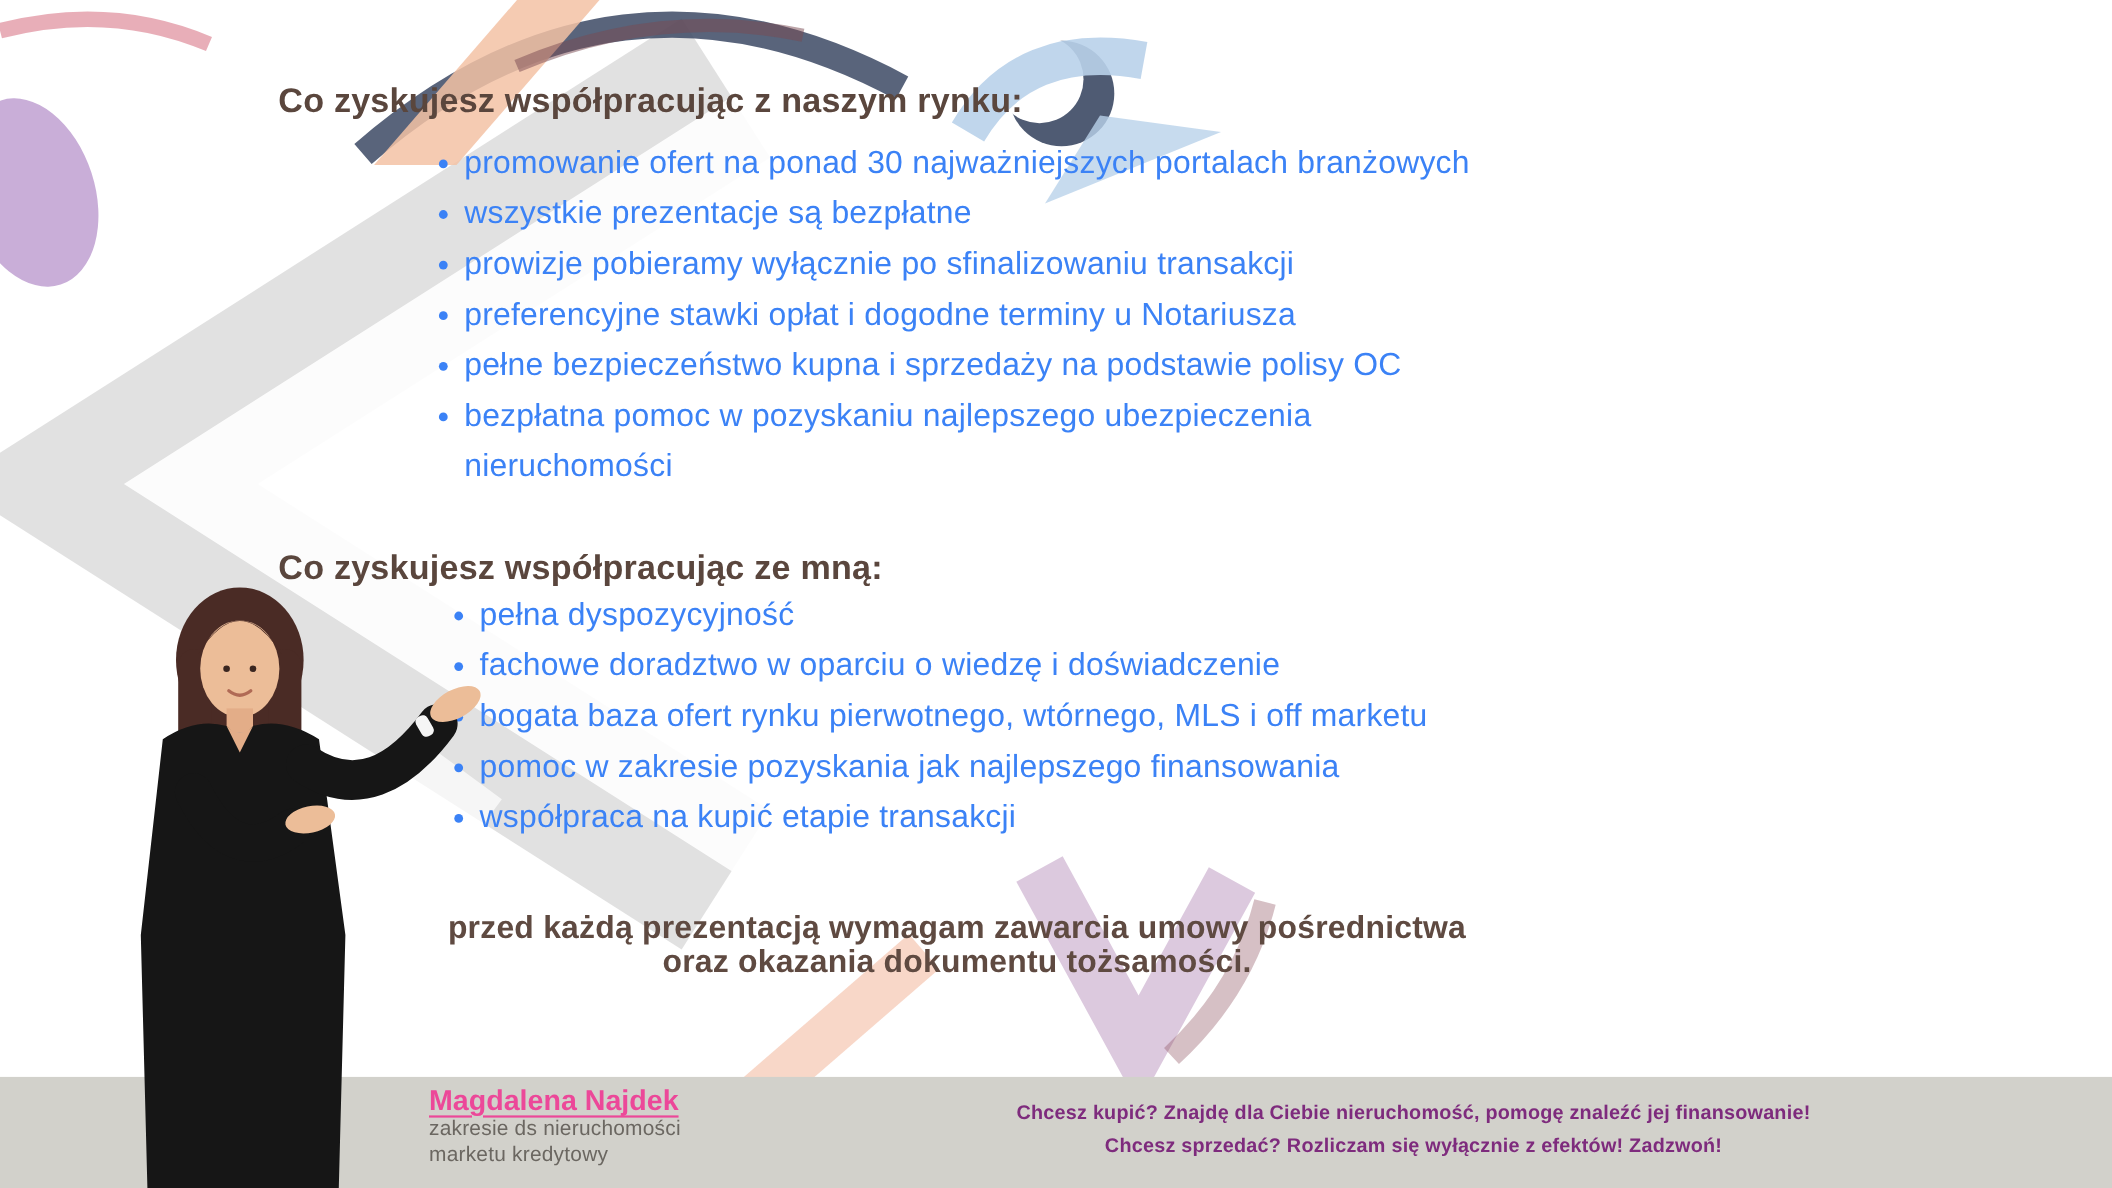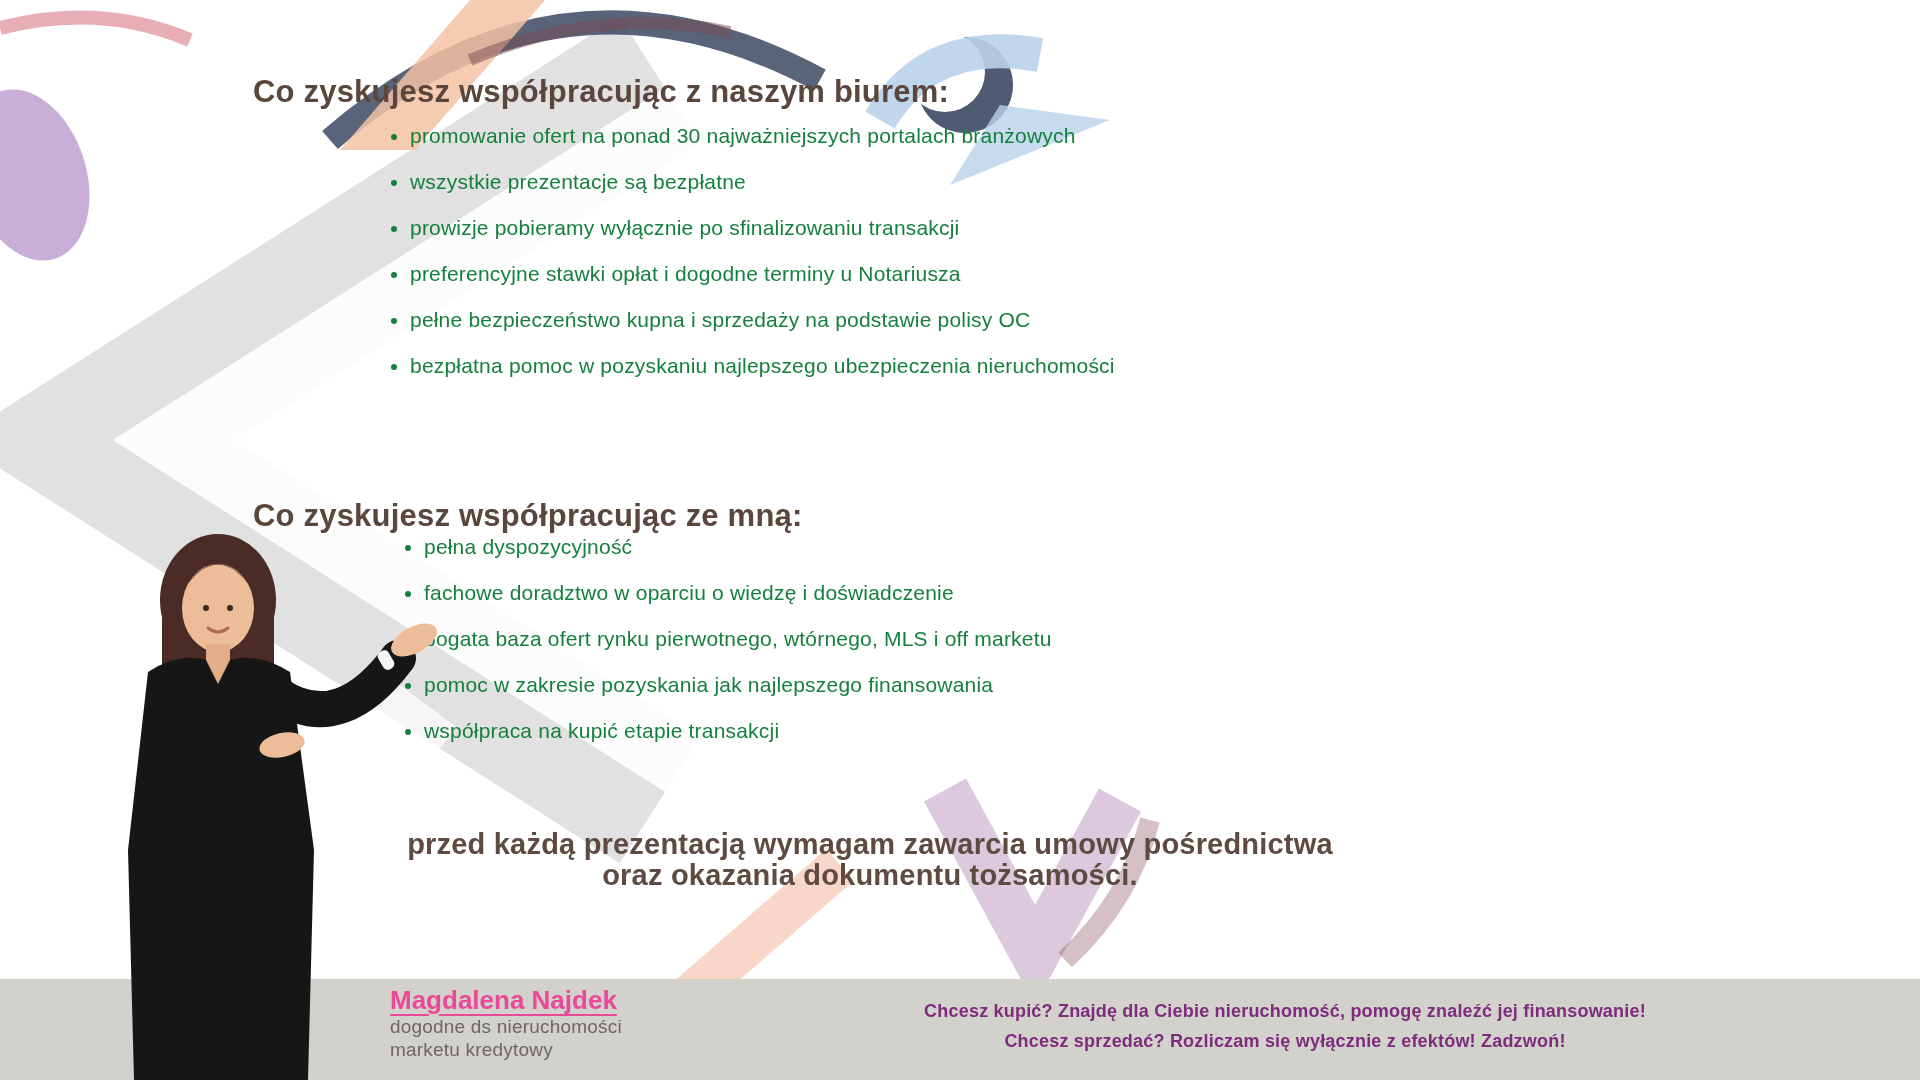--- a/index.html
+++ b/index.html
@@ -12,22 +12,22 @@
 
   .section-heading{
     position:absolute;
     font-size:31px;font-weight:bold;color:#5a463d;letter-spacing:.2px;
     white-space:nowrap;z-index:2;
   }
   #heading-office{left:253px;top:53px;}
   #heading-personal{left:253px;top:477px;}
 
   ul.benefits{
-    position:absolute;z-index:2;margin:0;list-style:disc outside;
-    padding-left:32px;color:#15803d;font-size:21px;line-height:46px;
+    position:absolute;z-index:2;margin:12px;list-style:disc outside;
+    padding-left:32px;color:#3b82f6;font-size:29px;line-height:46px;
     letter-spacing:.2px;
   }
   #list-office{left:378px;top:113px;width:980px;}
   #list-office li:nth-child(6){max-width:780px;}
   #list-personal{left:392px;top:524px;width:980px;}
 
   .notice{
     position:absolute;left:400px;top:829px;width:940px;z-index:2;
     text-align:center;color:#5f4a41;font-weight:bold;font-size:29px;
     line-height:31px;letter-spacing:.2px;
@@ -78,21 +78,21 @@
   <circle cx="965" cy="85" r="48" fill="#3c4964" opacity="0.9"></circle>
   <circle cx="945" cy="72" r="40" fill="#ffffff"></circle>
   <path d="M880,120 Q930,35 1040,55" fill="none" stroke="#b9d2ea" stroke-width="34" opacity="0.9"></path>
   <polygon points="950,185 1000,105 1110,120" fill="#b9d2ea" opacity="0.8"></polygon>
 
   <path d="M945,790 L1035,955 L1120,800" fill="none" stroke="#a878ad" stroke-width="48" opacity="0.4"></path>
   <path d="M1065,960 Q1130,900 1150,820" fill="none" stroke="#8a4a5a" stroke-width="20" opacity="0.35"></path>
   <path d="M690,995 L840,865" fill="none" stroke="#f2b79b" stroke-width="42" opacity="0.55"></path>
 </svg>
 
-<h1 class="section-heading" id="heading-office">Co zyskujesz współpracując z naszym biurem:</h1>
+<h1 class="section-heading" id="heading-office">Co zyskujesz współpracując z naszym rynku:</h1>
 <ul class="benefits" id="list-office">
   <li>promowanie ofert na ponad 30 najważniejszych portalach branżowych</li>
   <li>wszystkie prezentacje są bezpłatne</li>
   <li>prowizje pobieramy wyłącznie po sfinalizowaniu transakcji</li>
   <li>preferencyjne stawki opłat i dogodne terminy u Notariusza</li>
   <li>pełne bezpieczeństwo kupna i sprzedaży na podstawie polisy OC</li>
   <li>bezpłatna pomoc w pozyskaniu najlepszego ubezpieczenia nieruchomości</li>
 </ul>
 
 <h1 class="section-heading" id="heading-personal">Co zyskujesz współpracując ze mną:</h1>
@@ -104,21 +104,21 @@
   <li>współpraca na kupić etapie transakcji</li>
 </ul>
 
 <div class="notice">
   <div>przed każdą prezentacją wymagam zawarcia umowy pośrednictwa</div>
   <div>oraz okazania dokumentu tożsamości.</div>
 </div>
 
 <div class="footer-bar"></div>
 <div class="agent-name">Magdalena Najdek</div>
-<div class="agent-role1">dogodne ds nieruchomości</div>
+<div class="agent-role1">zakresie ds nieruchomości</div>
 <div class="agent-role2">marketu kredytowy</div>
 <div class="cta">
   <div>Chcesz kupić? Znajdę dla Ciebie nieruchomość, pomogę znaleźć jej finansowanie!</div>
   <div>Chcesz sprzedać? Rozliczam się wyłącznie z efektów! Zadzwoń!</div>
 </div>
 
 <svg class="agent-photo" width="320" height="560" viewBox="0 0 320 560">
 
   <ellipse cx="100" cy="80" rx="58" ry="66" fill="#4a2b25"></ellipse>
   <rect x="44" y="70" width="30" height="100" rx="15" fill="#4a2b25"></rect>

